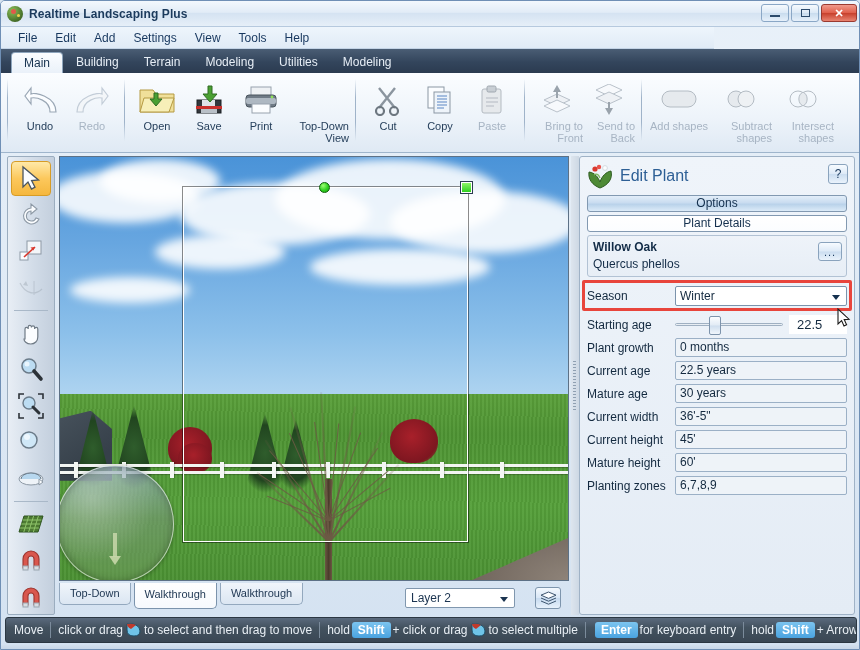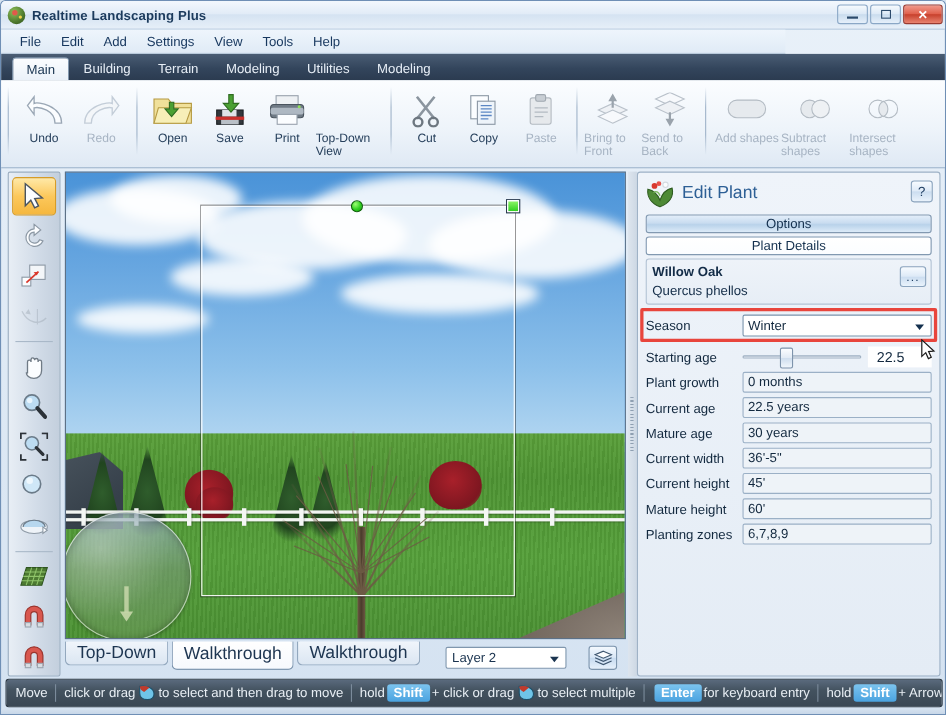--- a/index.html
+++ b/index.html
@@ -85,21 +85,21 @@
     display:flex; align-items:flex-start; padding-top:4px;
   }
   .rgroup { display:flex; height:72px; }
   .rsep { width:1px; height:62px; margin:2px 6px 0 6px;
           background:linear-gradient(180deg,rgba(150,170,195,0) 0%,#9fb3c9 30%,#9fb3c9 70%,rgba(150,170,195,0) 100%); }
   .rbtn {
     width:52px; display:flex; flex-direction:column; align-items:center;
     padding-top:4px; cursor:default;
   }
   .rbtn .ico { height:38px; display:flex; align-items:center; justify-content:center; }
-  .rbtn .lbl { font-size:11px; color:#27405c; text-align:left; line-height:12px; margin-top:1px;}
+  .rbtn .lbl { font-size:11px; color:#27405c; text-align:right; line-height:12px; margin-top:1px;}
   .rbtn.dim .lbl { color:#a7b4c3; }
   .rbtn.wide { width:62px; }
 
   
   .leftbar {
     position:absolute; left:6px; top:155px; width:48px; height:459px;
     background:linear-gradient(90deg,#e8eef5 0%,#d2dce8 55%,#c3cfdd 100%);
     border:1px solid #9badbf; border-radius:2px;
     padding-top:4px;
     display:flex; flex-direction:column; align-items:center; gap:2px;
@@ -211,21 +211,21 @@
   }
   .mag-arrow:after{
     content:""; position:absolute; left:-4px; bottom:-8px;
     border-left:6px solid transparent; border-right:6px solid transparent;
     border-top:9px solid rgba(200,215,170,.9);
   }
 
   
   .viewtabs { position:absolute; left:58px; top:582px; height:24px; display:flex; align-items:flex-start; }
   .vtab {
-    height:22px; line-height:21px; padding:0 10px; font-size:16px; color:#1d3551;
+    height:22px; line-height:21px; padding:0 10px; font-size:11px; color:#1d3551;
     background:linear-gradient(180deg,#f0f5fb 0%,#dbe6f2 100%);
     border:1px solid #93a8be; border-top:none; border-radius:0 0 5px 5px;
     margin-right:3px;
   }
   .vtab.active {
     background:linear-gradient(180deg,#ffffff 0%,#f6f9fd 100%);
     height:26px; line-height:23px; border-color:#7b93ac; font-weight:normal;
   }
   .layerbox { position:absolute; left:404px; top:586px; display:flex; align-items:center; gap:20px; }
   .layersel {

